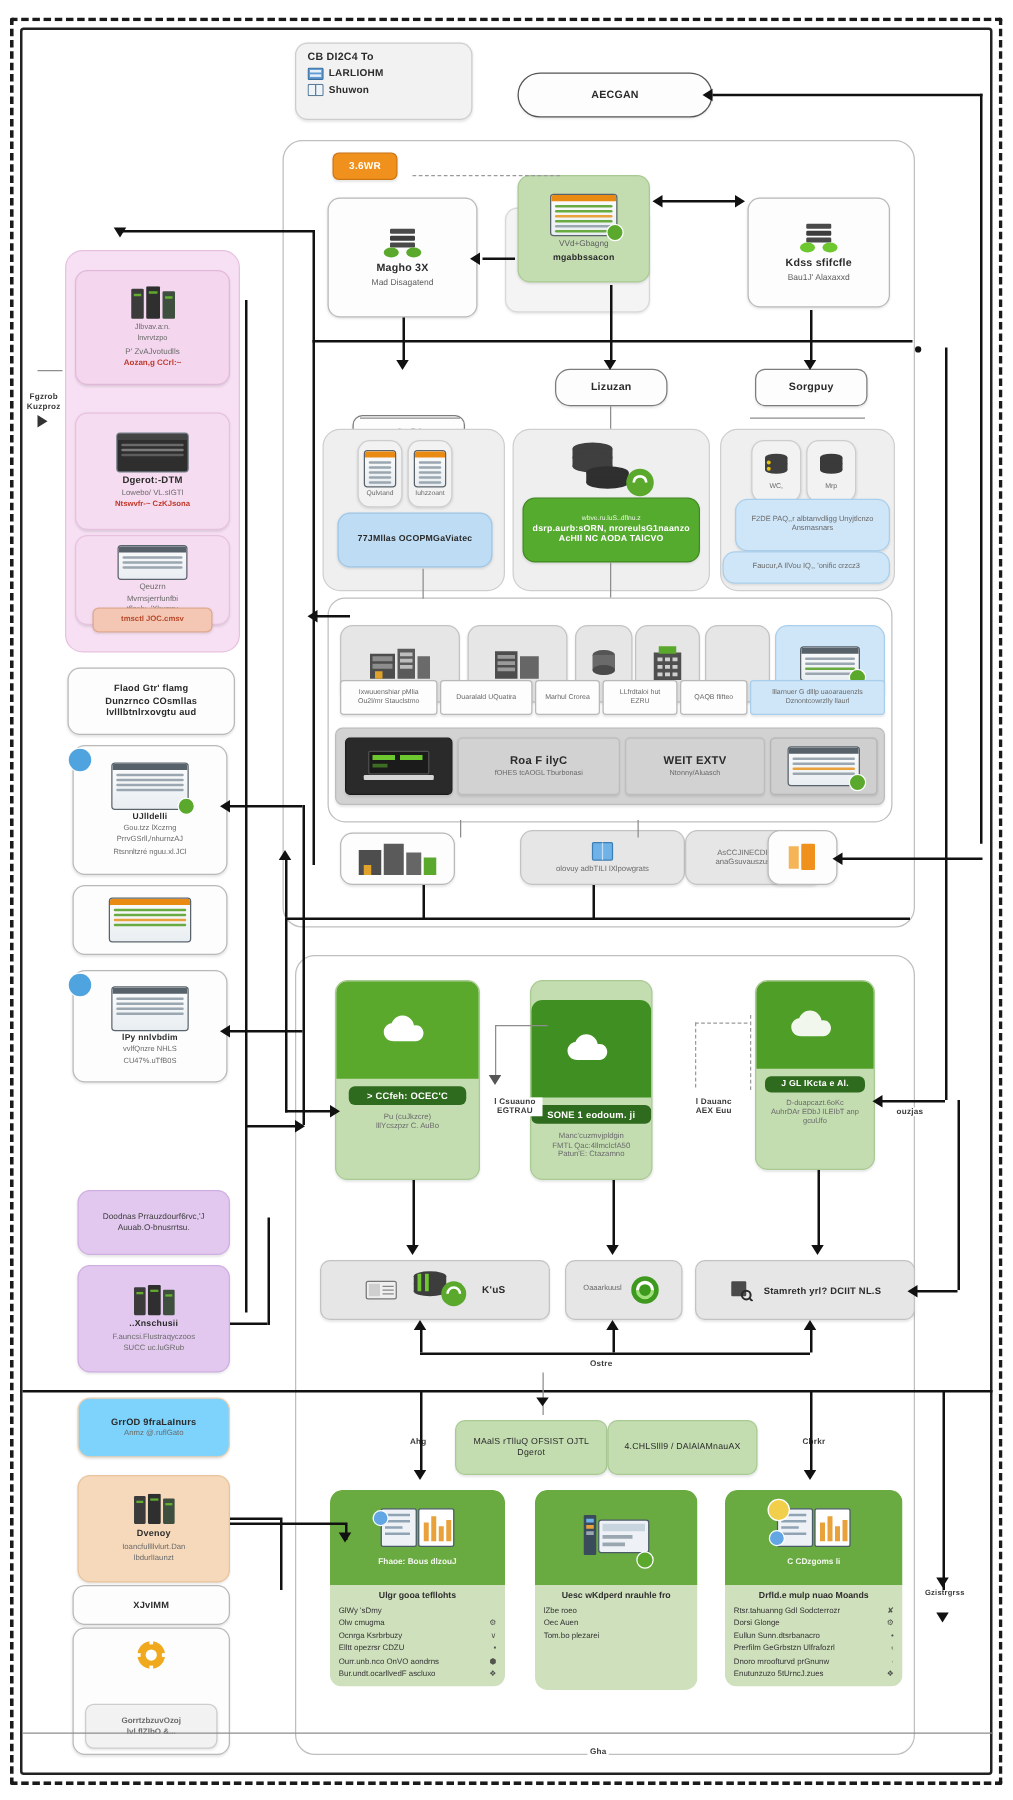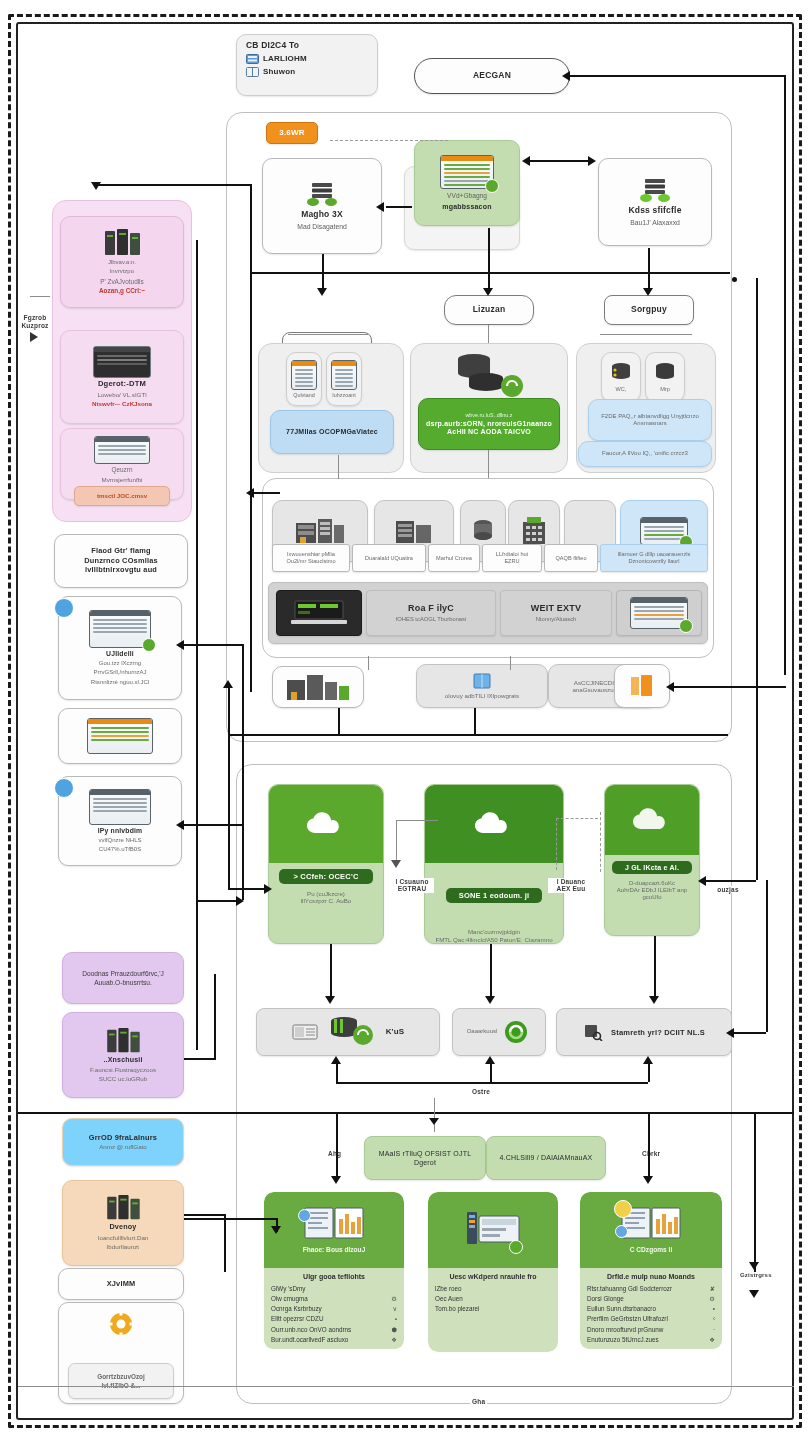--- a/index.html
+++ b/index.html
@@ -464,21 +464,21 @@
     </div>
     <div class="pill greenD blur" style="width:94px; margin:6px auto 0; background:#2f6b1e; color:#fff;">
       <span>&gt; CCfeh: OCEC'C</span>
     </div>
     <div style="padding:6px 6px 0; text-align:center;">
       <div class="s2" style="font-size:6.2px">Pu (cuJkzcre)</div>
       <div class="s2" style="font-size:6.2px">lllYcszpzr C. AuBo</div>
     </div>
   </div>
 
-  <div class="node greenL blur" style="left:424px; top:784px; width:140px; height:160px; padding:0; justify-content:space-between; border-radius:10px;">
+  <div class="node greenL blur" style="left:424px; top:784px; width:98px; height:160px; padding:0; justify-content:center; border-radius:10px;">
     <div class="cardtop" style="height:78px; background:#3f8f22;">
       <svg class="cloud-ic" viewBox="0 0 46 30">
         <path d="M12 24c-5 0-8-3.4-8-7.4 0-3.6 2.7-6.6 6.3-7C11.6 6 15 3.3 19 3.3c4.7 0 8.6 3.5 9.2 8.1.5-.2 1-.3 1.6-.3 3.3 0 6 2.8 6 6.3S33.1 24 29.8 24H12z" fill="#fff"></path>
       </svg>
     </div>
     <div class="pill greenD blur" style="width:96px; margin:6px auto 0; background:#2f6b1e; color:#fff;">
       <span>SONE 1 eodoum. ji</span>
     </div>
     <div style="padding:6px 6px 0; text-align:center;">
       <div class="s2" style="font-size:6.2px">Manc'cuzmvjpldgin</div>

